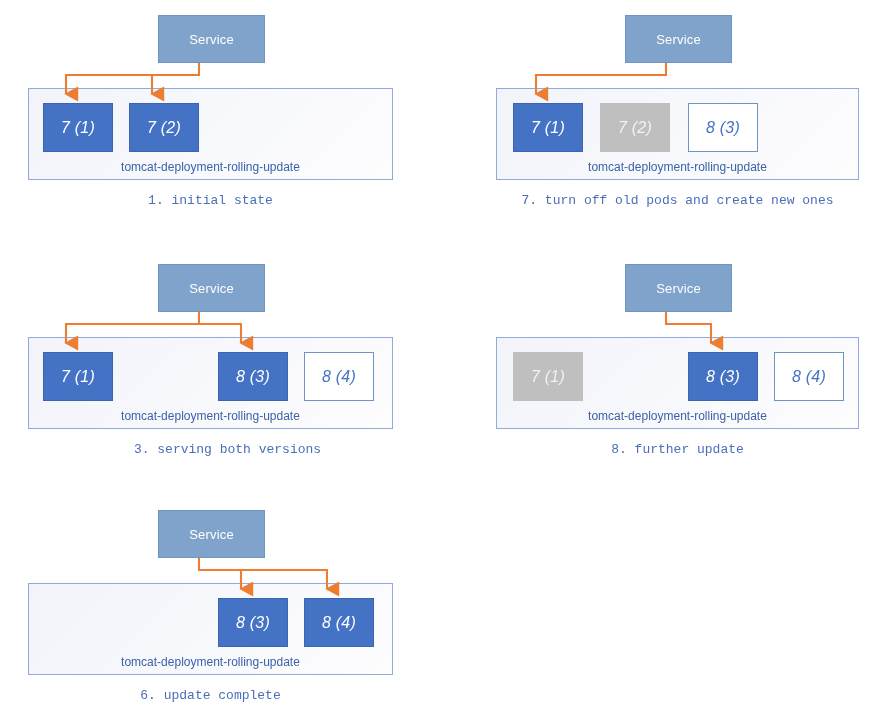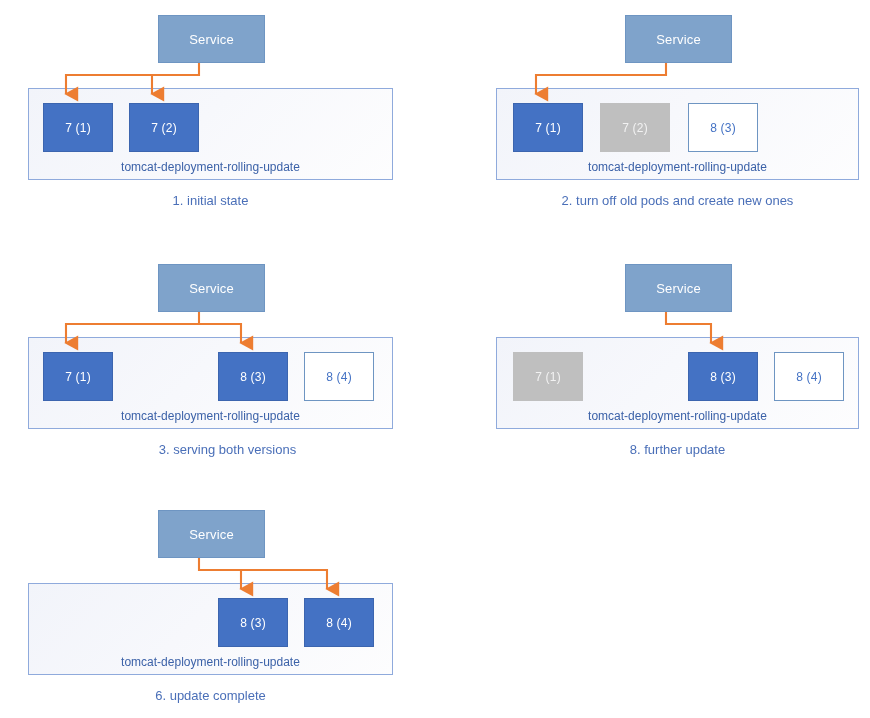--- a/index.html
+++ b/index.html
@@ -53,22 +53,23 @@
     font-size: 12px;
     white-space: nowrap;
   }
   
   .pod {
     position: absolute;
     box-sizing: border-box;
     display: flex;
     align-items: center;
     justify-content: center;
-    font-size: 12px;
+    font-size: 16px;
     letter-spacing: .2px;
+    font-style: italic;
   }
   .pod.blue {
     background: #4472C4;
     border: 1px solid #3C65AF;
     color: #ffffff;
   }
   .pod.gray {
     background: #BFBFBF;
     border: 1px solid #BFBFBF;
     color: #F2F2F2;
@@ -78,20 +79,21 @@
     border: 1px solid #6E95C2;
     color: #4472C4;
   }
   
   .caption {
     position: absolute;
     text-align: center;
     color: #4A6FB8;
     font-size: 13px;
     white-space: nowrap;
+    font-family: Liberation Mono, monospace;
   }
   
   .connectors {
     position: absolute;
     left: 0; top: 0;
     width: 870px;
     height: 718px;
     pointer-events: none;
     overflow: visible;
   }
@@ -118,21 +120,21 @@
     <div class="service-box" style="left:613px; top:15px; width:107px; height:48px;">Service</div>
 
     <div class="deployment" style="left:484px; top:88px; width:363px; height:92px;"></div>
 
     <div class="pod blue" style="left:501px; top:103px; width:70px; height:49px;">7 (1)</div>
     <div class="pod gray" style="left:588px; top:103px; width:70px; height:49px;">7 (2)</div>
     <div class="pod outline" style="left:676px; top:103px; width:70px; height:49px;">8 (3)</div>
 
     <div class="deployment-label" style="left:484px; top:160px; width:363px;">tomcat-deployment-rolling-update</div>
 
-    <div class="caption" style="left:484px; top:193px; width:363px;">2. turn off old pods and create new ones</div>
+    <div class="caption" style="left:484px; top:193px; width:363px;">7. turn off old pods and create new ones</div>
   </div>
 
   <div class="panel">
     <div class="service-box" style="left:146px; top:264px; width:107px; height:48px;">Service</div>
 
     <div class="deployment" style="left:16px; top:337px; width:365px; height:92px;"></div>
 
     <div class="pod blue" style="left:31px; top:352px; width:70px; height:49px;">7 (1)</div>
     <div class="pod blue" style="left:206px; top:352px; width:70px; height:49px;">8 (3)</div>
     <div class="pod outline" style="left:292px; top:352px; width:70px; height:49px;">8 (4)</div>

